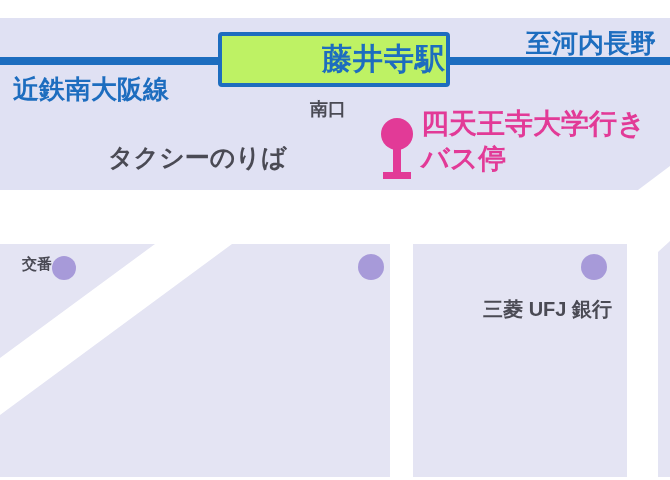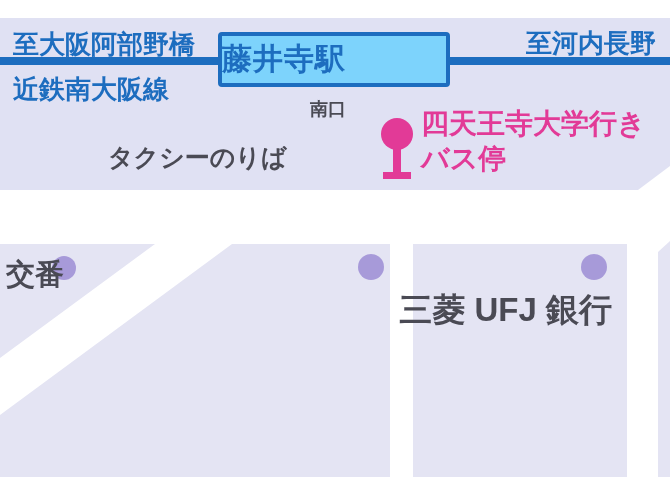--- a/index.html
+++ b/index.html
@@ -17,42 +17,42 @@
   .block-koban { clip-path:polygon(0 244px,155px 244px,0 358px); }
   .block-super { clip-path:polygon(232px 244px,390px 244px,390px 477px,0 477px,0 415px); }
   .block-bank  { clip-path:polygon(413px 244px,627px 244px,627px 477px,413px 477px); }
   .block-strip { clip-path:polygon(658px 252px,670px 241px,670px 477px,658px 477px); }
 
   
   .rail { position:absolute; left:0; top:57px; width:670px; height:8px;
           background:var(--accent-blue,#1d6dbf); }
   .station-box {
     position:absolute; left:218px; top:32px; width:232px; height:55px;
-    box-sizing:border-box; background:#7dd3fc;
+    box-sizing:border-box; background:#bef264;
     border:4px solid var(--accent-blue,#1d6dbf); border-radius:4px;
-    display:flex; align-items:center; justify-content:flex-start;
+    display:flex; align-items:center; justify-content:flex-end;
     font-size:30px; font-weight:700; color:var(--accent-blue,#1d6dbf);
     letter-spacing:1px;
   }
 
   
   .t { position:absolute; white-space:nowrap; font-weight:700; }
   .blue { color:var(--accent-blue,#1d6dbf); }
   .gray { color:var(--text-gray,#4a4a54); }
   .pink { color:var(--accent-pink,#e23a97);font-family:Liberation Serif, serif; }
   .dir-left  { left:13px;  top:27px;  font-size:26px; }
   .line-name { left:13px;  top:72px;  font-size:26px; }
   .dir-right { right:14px; top:26px;  font-size:26px; }
   .south-exit{ left:310px; top:97px;  font-size:18px; }
   .taxi      { left:108px; top:141px; font-size:25px;text-align:center; }
   .bus-label { left:421px; top:106px; font-size:28px; line-height:35px; }
   .bus-label span { display:block; }
-  .koban-label { left:6px;   top:255px; font-size:29px; }
+  .koban-label { left:22px;   top:255px; font-size:15px; }
   .super-label { left:207px; top:254px; font-size:24px; }
-  .bank-label  { right:58px; top:294px; font-size:33px; line-height:31px; text-align:right; }
+  .bank-label  { right:58px; top:294px; font-size:20px; line-height:31px; text-align:right; }
   .bank-label span { display:block; }
 
   
   .marker-head { position:absolute; left:381px; top:118px; width:32px; height:32px;
                  border-radius:50%; background:var(--accent-pink,#e23a97); }
   .marker-pole { position:absolute; left:393px; top:147px; width:8px;  height:27px;
                  background:var(--accent-pink,#e23a97); }
   .marker-base { position:absolute; left:383px; top:172px; width:28px; height:7px;
                  background:var(--accent-pink,#e23a97); }
 
@@ -71,21 +71,20 @@
   <div class="layer block block-koban"></div>
   <div class="layer block block-super"></div>
   <div class="layer block block-bank"></div>
   <div class="layer block block-strip"></div>
 
   <div class="rail"></div>
   <div class="station-box">
     <span>藤井寺駅</span>
   </div>
 
-  <div class="t blue dir-left">至大阪阿部野橋</div>
   <div class="t blue dir-right">至河内長野</div>
   <div class="t blue line-name">近鉄南大阪線</div>
 
   <div class="t gray south-exit">南口</div>
   <div class="t gray taxi">タクシーのりば</div>
 
   <div class="marker-head"></div>
   <div class="marker-pole"></div>
   <div class="marker-base"></div>
   <div class="t pink bus-label">

